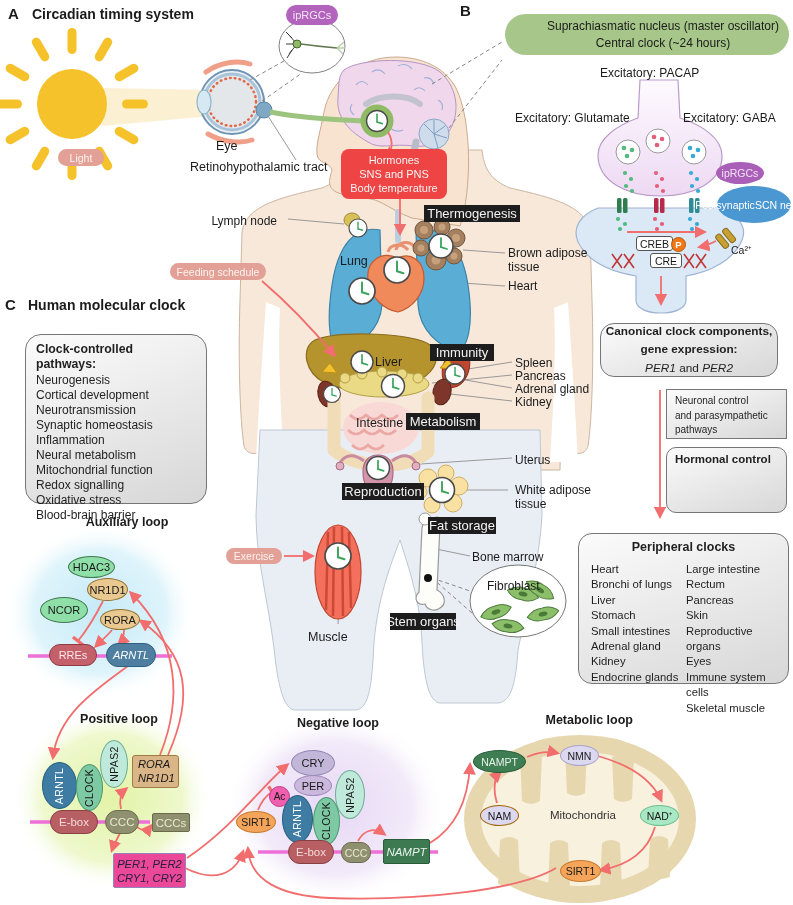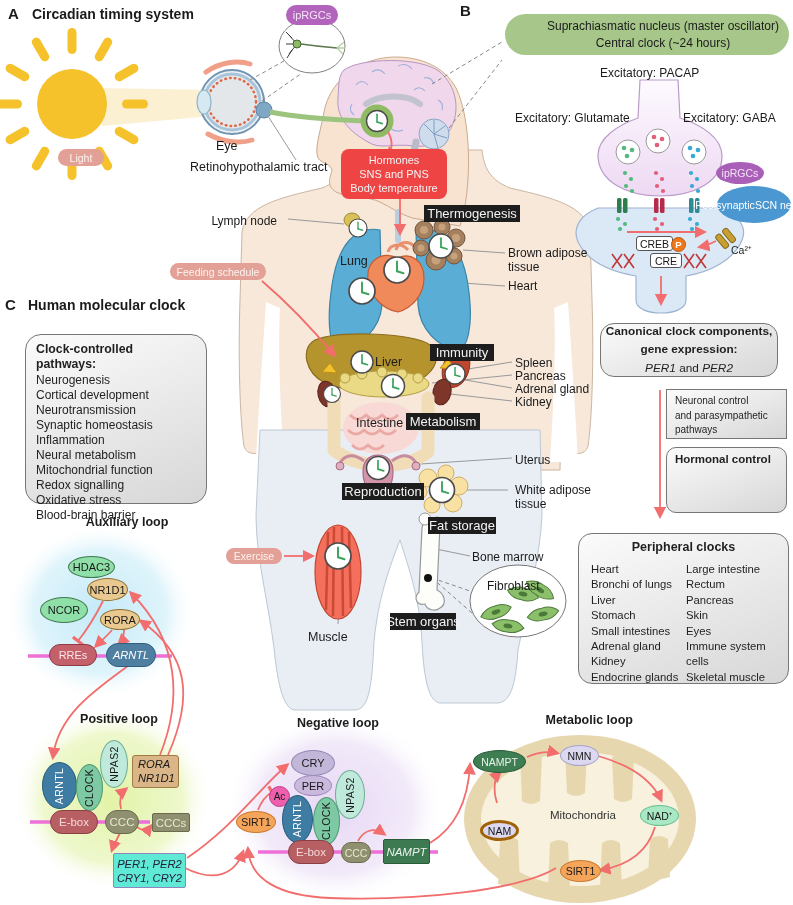--- a/index.html
+++ b/index.html
@@ -429,20 +429,21 @@
         <div>Small intestines</div>
         <div>Adrenal gland</div>
         <div>Kidney</div>
         <div>Endocrine glands</div>
       </div>
   <div style="position:absolute;left:107px;top:28px;font-size:11.3px;line-height:15.4px;">
         <div>Large intestine</div>
         <div>Rectum</div>
         <div>Pancreas</div>
         <div>Skin</div>
+        <div>Reproductive organs</div>
         <div>Eyes</div>
         <div>Immune system cells</div>
         <div>Skeletal muscle</div>
       </div>
 </div>
 
 <div class="rlabel" style="left:205px;top:214px;width:72px;text-align:right;">Lymph node</div>
 <div class="rlabel" style="left:340px;top:254px;font-size:12.5px;">Lung</div>
 <div class="pillB" style="left:424px;top:205px;width:96px;height:17px;">Thermogenesis</div>
 <div class="rlabel" style="left:508px;top:246px;"><span>Brown adipose</span><br><span>tissue</span></div>
@@ -502,21 +503,21 @@
 <div class="mol ell" style="left:100px;top:740px;width:28px;height:48px;background:#bfe9da;border:1px solid #6fae94;font-size:10.5px;">
       <span class="vtext">NPAS2</span>
     </div>
 <div class="mol it" style="left:132px;top:755px;width:47px;height:33px;background:#d9b587;border:1px solid #a07c42;border-radius:3px;flex-direction:column;line-height:13.5px;font-size:11.2px;align-items:flex-start;padding-left:5px;">
   <span>RORA</span>
   <span>NR1D1</span>
 </div>
 <div class="mol" style="left:50px;top:810px;width:48px;height:24px;background:#b85f63;border:1px solid #8a3f45;border-radius:12px;color:#f5d8d8;font-size:11.5px;">E-box</div>
 <div class="mol" style="left:105px;top:810px;width:34px;height:24px;background:#8f9070;border:1px solid #6a6b4d;border-radius:12px;color:#e8e8d0;font-size:11.5px;">CCC</div>
 <div class="mol" style="left:152px;top:813px;width:38px;height:19px;background:#8f9070;border:1px solid #6a6b4d;border-radius:2px;color:#e8e8d0;font-size:11.5px;">CCCs</div>
-<div class="mol it" style="left:113px;top:853px;width:73px;height:35px;background:#5eead4;border:1px solid #9484bc;border-radius:2px;flex-direction:column;line-height:14px;font-size:11.2px;color:#262040;">
+<div class="mol it" style="left:113px;top:853px;width:73px;height:35px;background:#ec4899;border:1px solid #9484bc;border-radius:2px;flex-direction:column;line-height:14px;font-size:11.2px;color:#262040;">
   <span>PER1, PER2</span>
   <span>CRY1, CRY2</span>
 </div>
 
 <div class="loop-title" style="left:283px;top:716px;width:110px;">Negative loop</div>
 <div class="mol ell" style="left:291px;top:750px;width:44px;height:26px;background:#c3b7d9;border:1px solid #9286b2;">CRY</div>
 <div class="mol ell" style="left:294px;top:775px;width:38px;height:21px;background:#cbb8dd;border:1px solid #9e8cbc;">PER</div>
 <div class="mol ell" style="left:335px;top:770px;width:30px;height:49px;background:#bfe9da;border:1px solid #6fae94;font-size:10.5px;">
       <span class="vtext">NPAS2</span>
     </div>
@@ -528,18 +529,18 @@
 <div class="mol ell" style="left:313px;top:797px;width:27px;height:48px;background:#7cc9a4;border:1px solid #4a9a70;font-size:10.5px;">
       <span class="vtext">CLOCK</span>
     </div>
 <div class="mol" style="left:288px;top:840px;width:46px;height:24px;background:#b85f63;border:1px solid #8a3f45;border-radius:12px;color:#f5d8d8;font-size:11.5px;">E-box</div>
 <div class="mol" style="left:341px;top:842px;width:30px;height:21px;background:#8f9070;border:1px solid #6a6b4d;border-radius:10px;color:#e8e8d0;font-size:10.5px;">CCC</div>
 <div class="mol it" style="left:383px;top:839px;width:47px;height:25px;background:#3d7a52;border:1px solid #285c3a;border-radius:2px;color:#eaf4ec;font-size:11.5px;">NAMPT</div>
 
 <div class="loop-title" style="left:533px;top:713px;width:100px;text-align:right;">Metabolic loop</div>
 <div class="mol ell" style="left:473px;top:750px;width:53px;height:23px;background:#3f7d52;border:1px solid #285c3a;color:#e8f2ea;font-size:10.5px;">NAMPT</div>
 <div class="mol ell" style="left:560px;top:745px;width:39px;height:21px;background:#dcd8f0;border:1px solid #a8a2cc;font-size:10.5px;">NMN</div>
-<div class="mol ell" style="left:480px;top:805px;width:39px;height:21px;background:#dcd8f0;border:3px solid #a16207;font-size:10.5px;margin-top:15px;">NAM</div>
+<div class="mol ell" style="left:480px;top:805px;width:39px;height:21px;background:#dcd8f0;border:1px solid #a16207;font-size:10.5px;">NAM</div>
 <div class="mol ell" style="left:640px;top:805px;width:39px;height:21px;background:#a9e8c4;border:1px solid #6abf90;font-size:10.5px;">NAD⁺</div>
 <div class="mol ell" style="left:560px;top:860px;width:41px;height:22px;background:#f5a55a;border:1px solid #c87a30;font-size:10.5px;">SIRT1</div>
 <div class="lbl" style="left:550px;top:809px;font-size:11.5px;color:#333;">Mitochondria</div>
 
 </div>
 
 </body></html>

